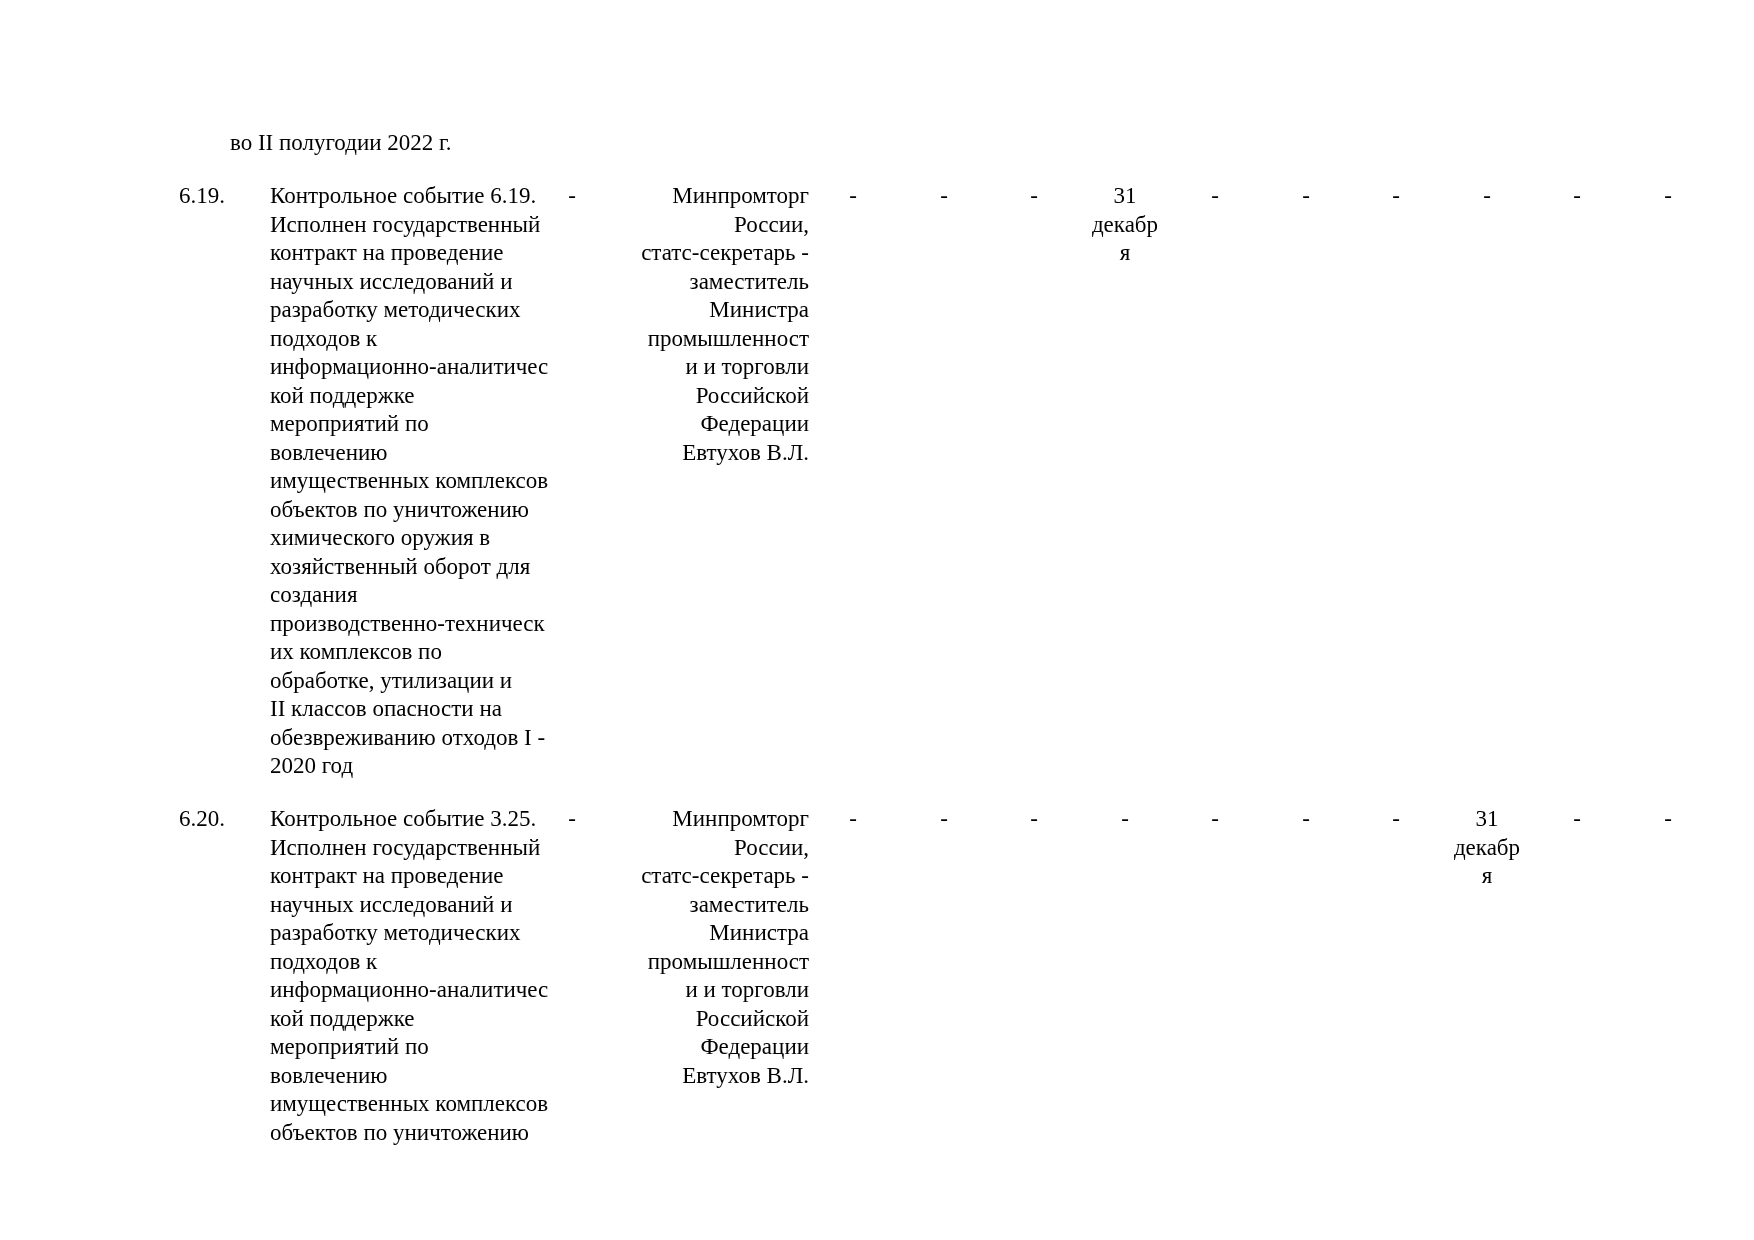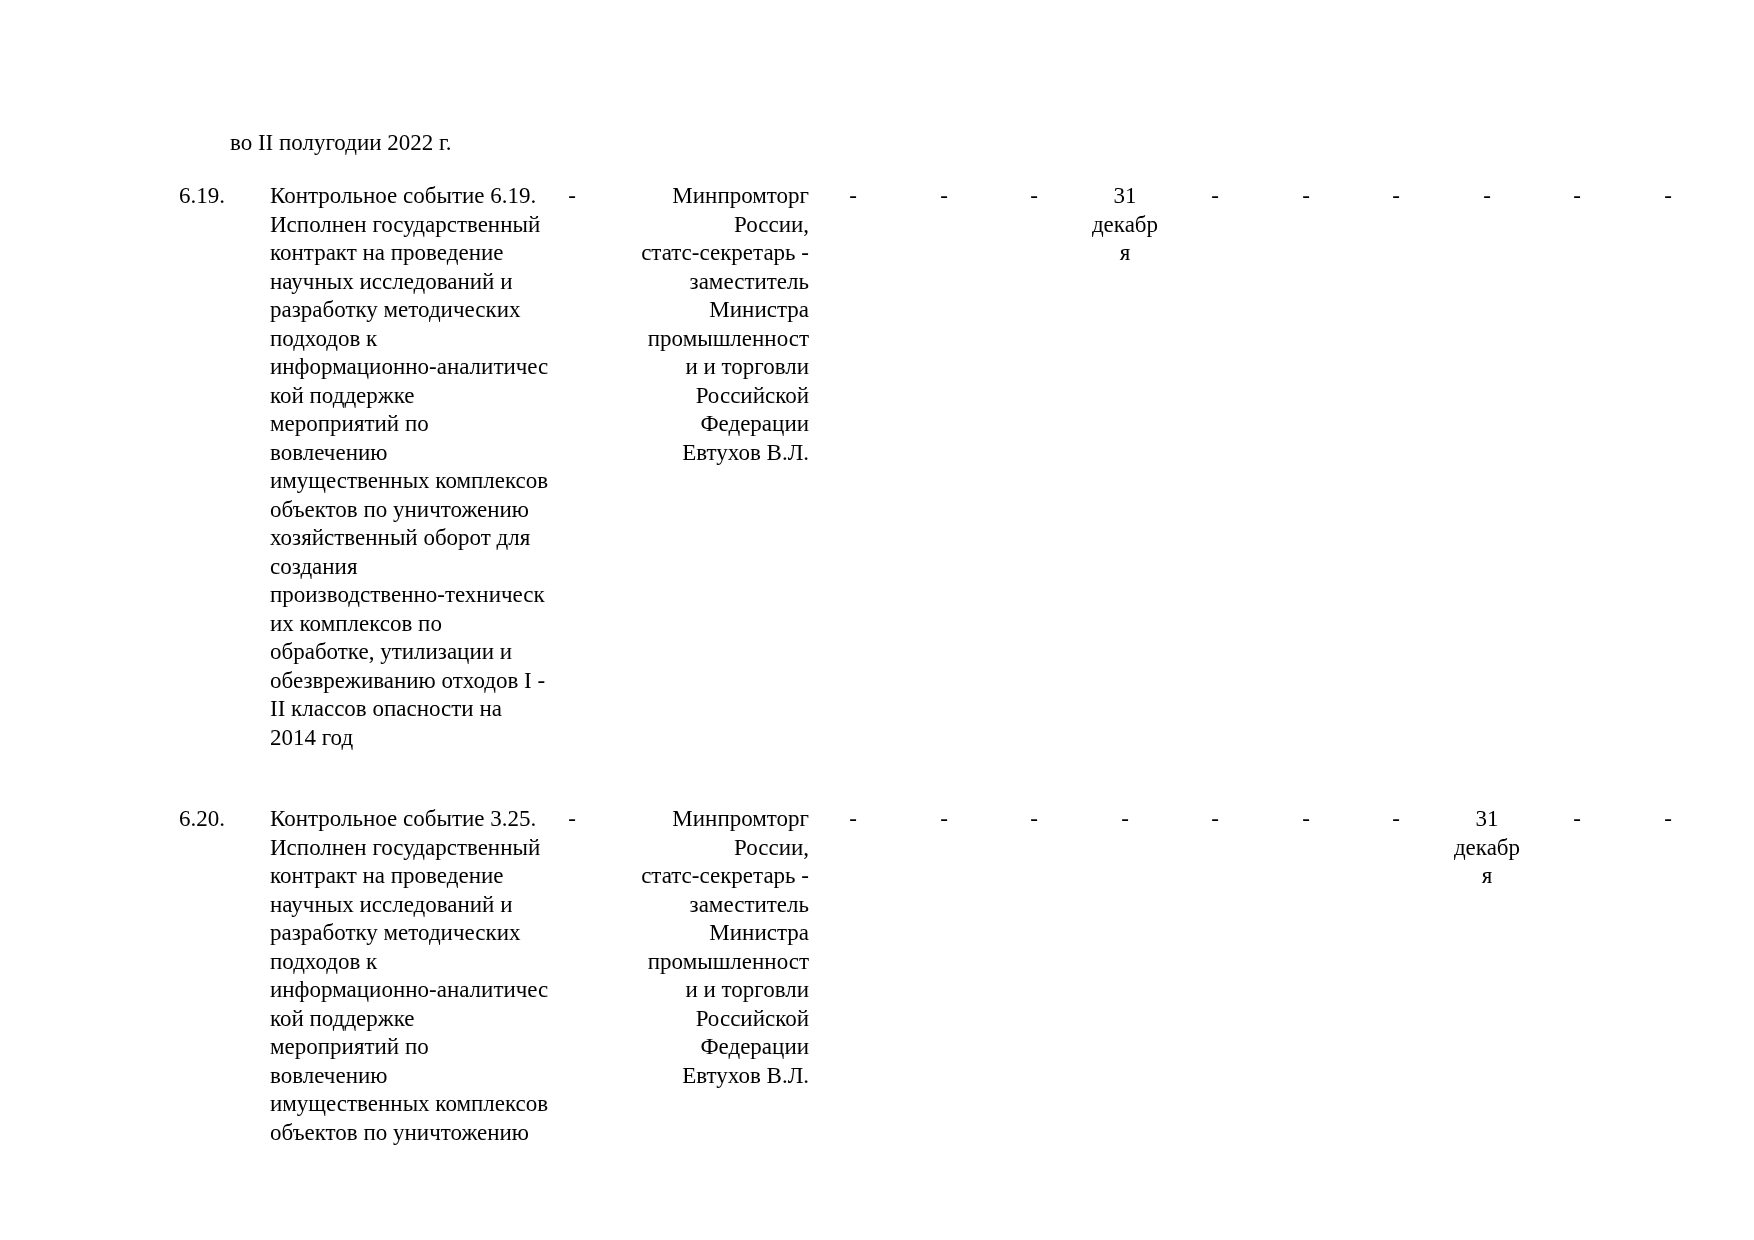--- a/index.html
+++ b/index.html
@@ -68,28 +68,29 @@
         <div class="t-line">контракт на проведение</div>
         <div class="t-line">научных исследований и</div>
         <div class="t-line">разработку методических</div>
         <div class="t-line">подходов к</div>
         <div class="t-line">информационно-аналитичес</div>
         <div class="t-line">кой поддержке</div>
         <div class="t-line">мероприятий по</div>
         <div class="t-line">вовлечению</div>
         <div class="t-line">имущественных комплексов</div>
         <div class="t-line">объектов по уничтожению</div>
+        <div class="t-line">химического оружия в</div>
         <div class="t-line">хозяйственный оборот для</div>
         <div class="t-line">создания</div>
         <div class="t-line">производственно-техническ</div>
         <div class="t-line">их комплексов по</div>
         <div class="t-line">обработке, утилизации и</div>
+        <div class="t-line">II классов опасности на</div>
         <div class="t-line">обезвреживанию отходов I -</div>
-        <div class="t-line">II классов опасности на</div>
-        <div class="t-line">2014 год</div>
+        <div class="t-line">2020 год</div>
       </div>
     <div class="cell col-dash3">-</div>
     <div class="cell col-exec">
         <div class="t-line">Минпромторг</div>
         <div class="t-line">России,</div>
         <div class="t-line">статс-секретарь -</div>
         <div class="t-line">заместитель</div>
         <div class="t-line">Министра</div>
         <div class="t-line">промышленност</div>
         <div class="t-line">и и торговли</div>

